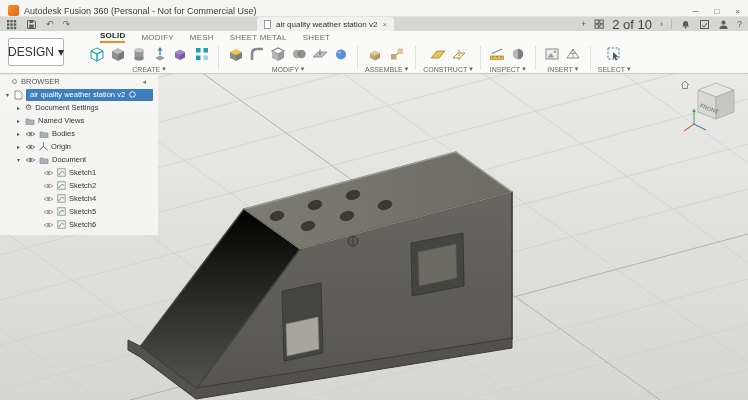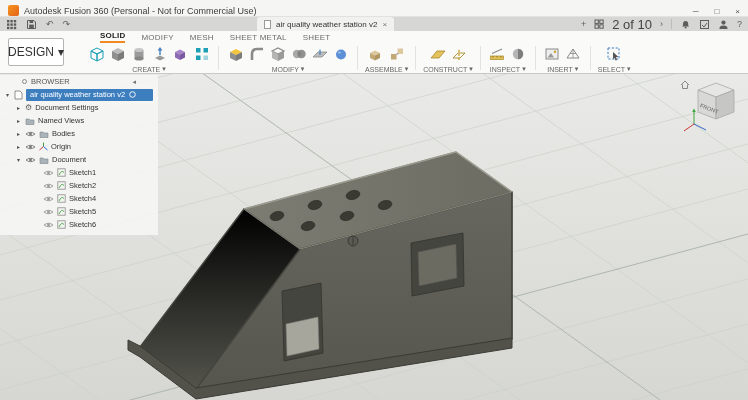--- a/index.html
+++ b/index.html
@@ -32,21 +32,21 @@
   .rtab.active{color:#222;font-weight:bold;border-bottom:2px solid #f18a21}
   .ribbon-groups{flex:1;display:flex;align-items:stretch;padding-left:6px}
   .rgroup{display:flex;flex-direction:column;align-items:center;padding:1px 7px 0}
   .gicons{display:flex;align-items:center;gap:2px;height:19px}
   .tbtn{width:19px;height:19px;display:flex;align-items:center;justify-content:center;border-radius:2px}
   .glabel{font-size:7px;color:#666;display:flex;align-items:center;gap:2px;margin-top:2px;white-space:nowrap}
   .gdivider{width:1px;background:#e2e2e0;margin:3px 0}
 
   
   .browser{position:absolute;top:75px;left:0;width:158px;z-index:10;background:rgba(246,246,245,.88);font-size:7.5px;color:#333;padding-bottom:4px}
-  .bheader{height:13px;display:flex;align-items:center;gap:4px;padding:0 22px;color:#555}
+  .bheader{height:13px;display:flex;align-items:center;gap:4px;padding:0 12px;color:#555}
   .bdot{width:5px;height:5px;border:1px solid #8a8a8a;border-radius:50%;flex:0 0 auto}
   .bcollapse{margin-left:auto;color:#777;font-size:7px}
   .brow{display:flex;align-items:center;gap:3px;height:13px;padding-left:4px;white-space:nowrap}
   .brow .exp{width:7px;text-align:center;font-size:6px;color:#555;flex:0 0 auto}
   .indent1{padding-left:15px}
   .indent2{padding-left:43px}
   .root-pill{display:flex;align-items:center;gap:4px;background:#3d7ebf;color:#fff;height:12px;padding:0 4px;border-radius:1px;flex:1;margin-right:5px;overflow:hidden}
   .gear-glyph{font-size:8px;color:#666;line-height:1}
   .blabel{overflow:hidden;text-overflow:ellipsis}
 

